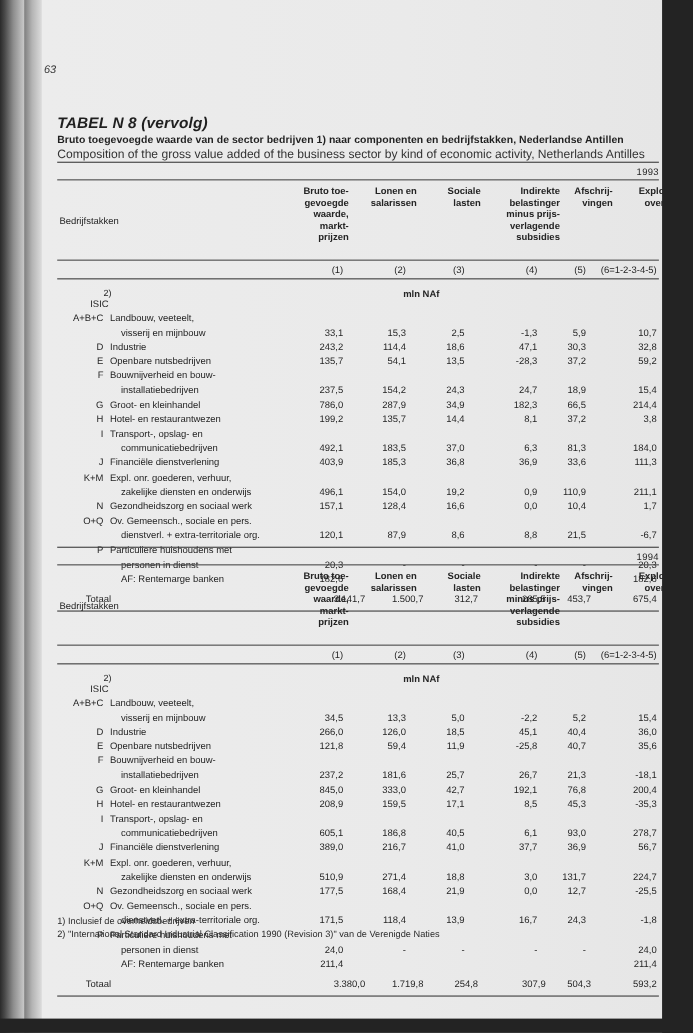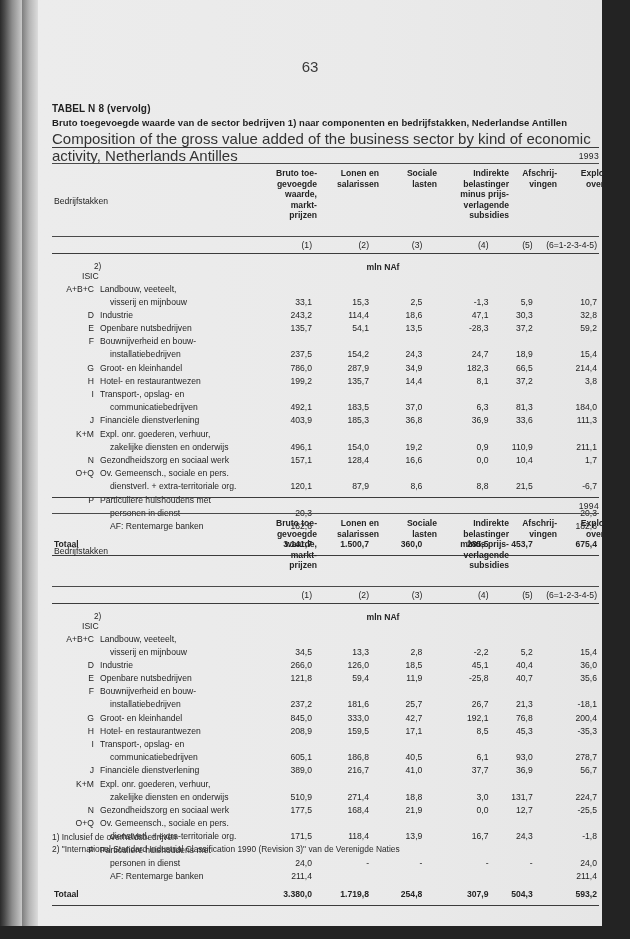--- a/index.html
+++ b/index.html
@@ -48,30 +48,31 @@
     position: absolute;
     left: 18px; top: 0;
     width: 562px; height: 939px;
     color: #222;
   }
 
   .pageno {
     position: absolute;
     left: 0; top: 58px;
     width: 540px;
-    text-align: center;
-    font-size: 15px;
+    text-align: left;
+    font-size: 10px;
     color: #3a3a3a;
+    font-style: italic;
   }
 
   
   .titleblock { position: absolute; left: 12px; top: 103px; width: 550px; }
-  .t-line1 { font-size: 10px; font-weight: bold; letter-spacing: .15px; color:#1f1f1f; }
+  .t-line1 { font-size: 14px; font-weight: bold; letter-spacing: .15px; color:#1f1f1f;font-style:italic; }
   .t-line2 { font-size: 9.5px; font-weight: bold; margin-top: 2.5px; letter-spacing: .05px; color:#1f1f1f;}
-  .t-line3 { font-size: 15px; margin-top: 2.5px; color: #333; }
+  .t-line3 { font-size: 11px; margin-top: 2.5px; color: #333; }
 
   
   .tbl {
     position: absolute;
     left: 12px;
     width: 547px;
     font-size: 8.6px;
     color: #242424;
   }
   .rule {
@@ -143,21 +144,21 @@
   .row .name {
     width: 157px; flex: 0 0 157px;
     text-align: left;
   }
   .row .col { text-align: right; padding-right: 2px; }
 
   .rh { height: 13.2px; }
   .gap { height: 5px; }
   .gap-s { height: 3px; }
 
-  .totrow { font-weight: bold; }
+  .totrow { font-weight: normal; margin-left: 24px; }
   .totrow .isic { width: 48px; }
   .totrow .name { font-weight: bold; }
 
   .isic-head { padding-left: 30px; font-size: 8.6px; }
   .sup2 { padding-left: 42px; font-size: 8.2px; }
 
   .footnotes {
     position: absolute;
     left: 12px;
     width: 520px;
@@ -414,21 +415,21 @@
           <div class="col c6">182,6</div>
         </div>
 
         <div class="gap"></div>
 
         <div class="row rh totrow">
           <div class="isic" style="text-align:left;padding-left:2px">Totaal</div>
           <div class="name"></div>
           <div class="col c1">3.141,7</div>
           <div class="col c2">1.500,7</div>
-          <div class="col c3">360,0</div>
+          <div class="col c3">312,7</div>
           <div class="col c4">285,5</div>
           <div class="col c5">453,7</div>
           <div class="col c6">675,4</div>
         </div>
         <div class="gap-s"></div>
       </div>
       <div class="rule"></div>
     </div>
 
     <div class="tbl" id="tbl-1994" style="top:497px;">
@@ -495,21 +496,21 @@
       <div class="body">
         <div class="row rh">
           <div class="isic">A+B+C</div>
           <div class="name">Landbouw, veeteelt,</div>
         </div>
         <div class="row rh">
           <div class="isic"></div>
           <div class="name" style="text-indent:10px">visserij en mijnbouw</div>
           <div class="col c1">34,5</div>
           <div class="col c2">13,3</div>
-          <div class="col c3">2,8</div>
+          <div class="col c3">5,0</div>
           <div class="col c4">-2,2</div>
           <div class="col c5">5,2</div>
           <div class="col c6">15,4</div>
         </div>
         <div class="row rh">
           <div class="isic">D</div>
           <div class="name">Industrie</div>
           <div class="col c1">266,0</div>
           <div class="col c2">126,0</div>
           <div class="col c3">18,5</div>

